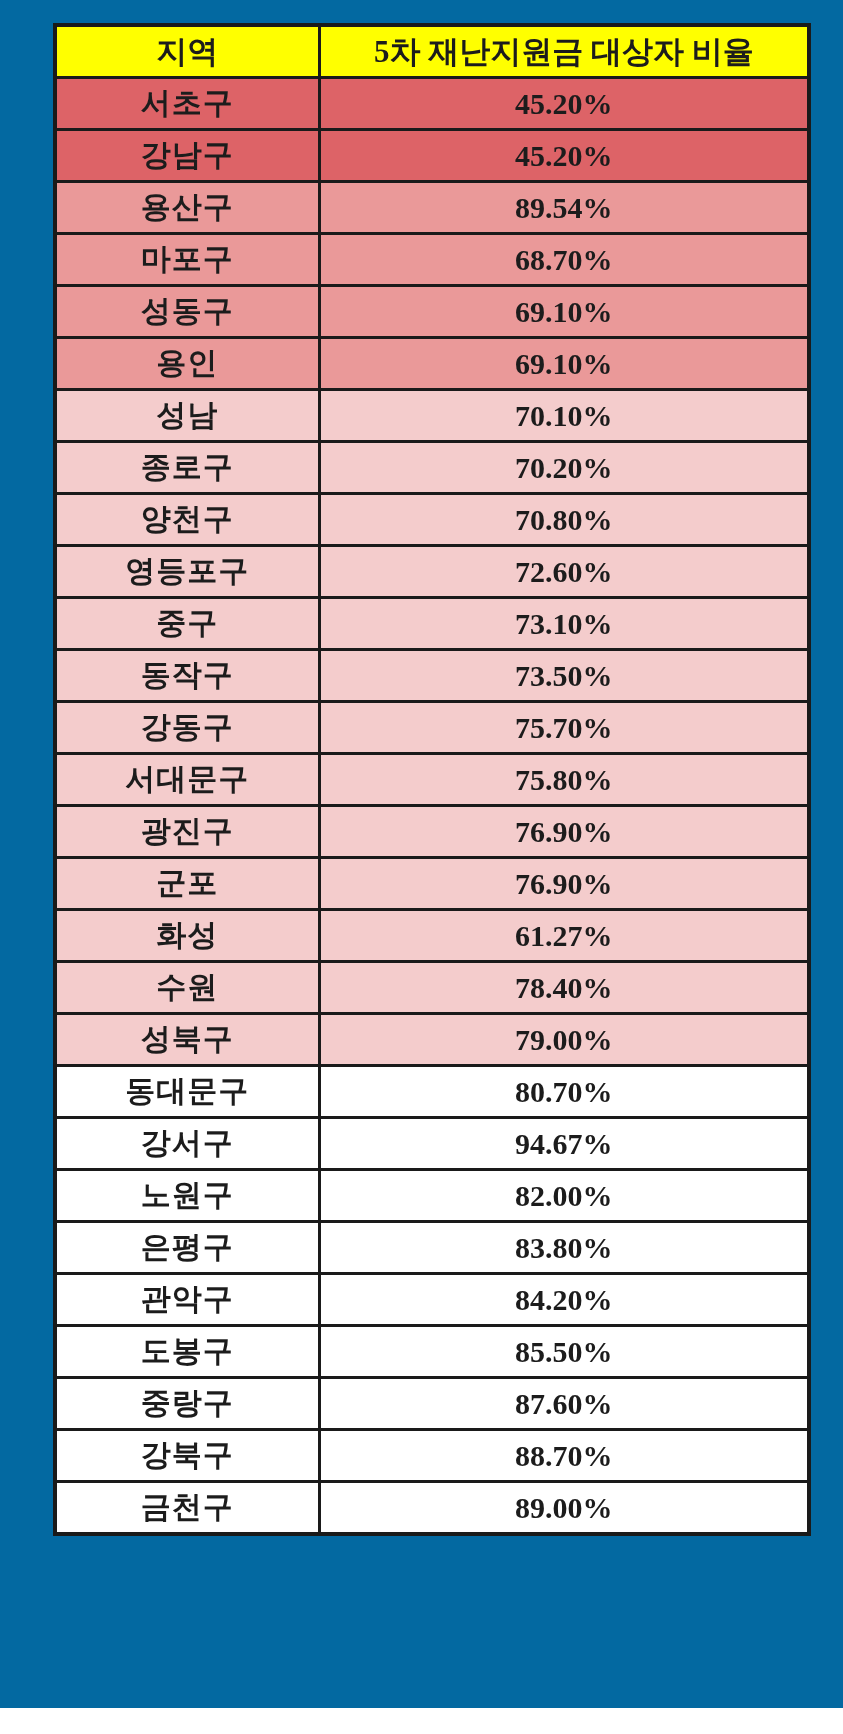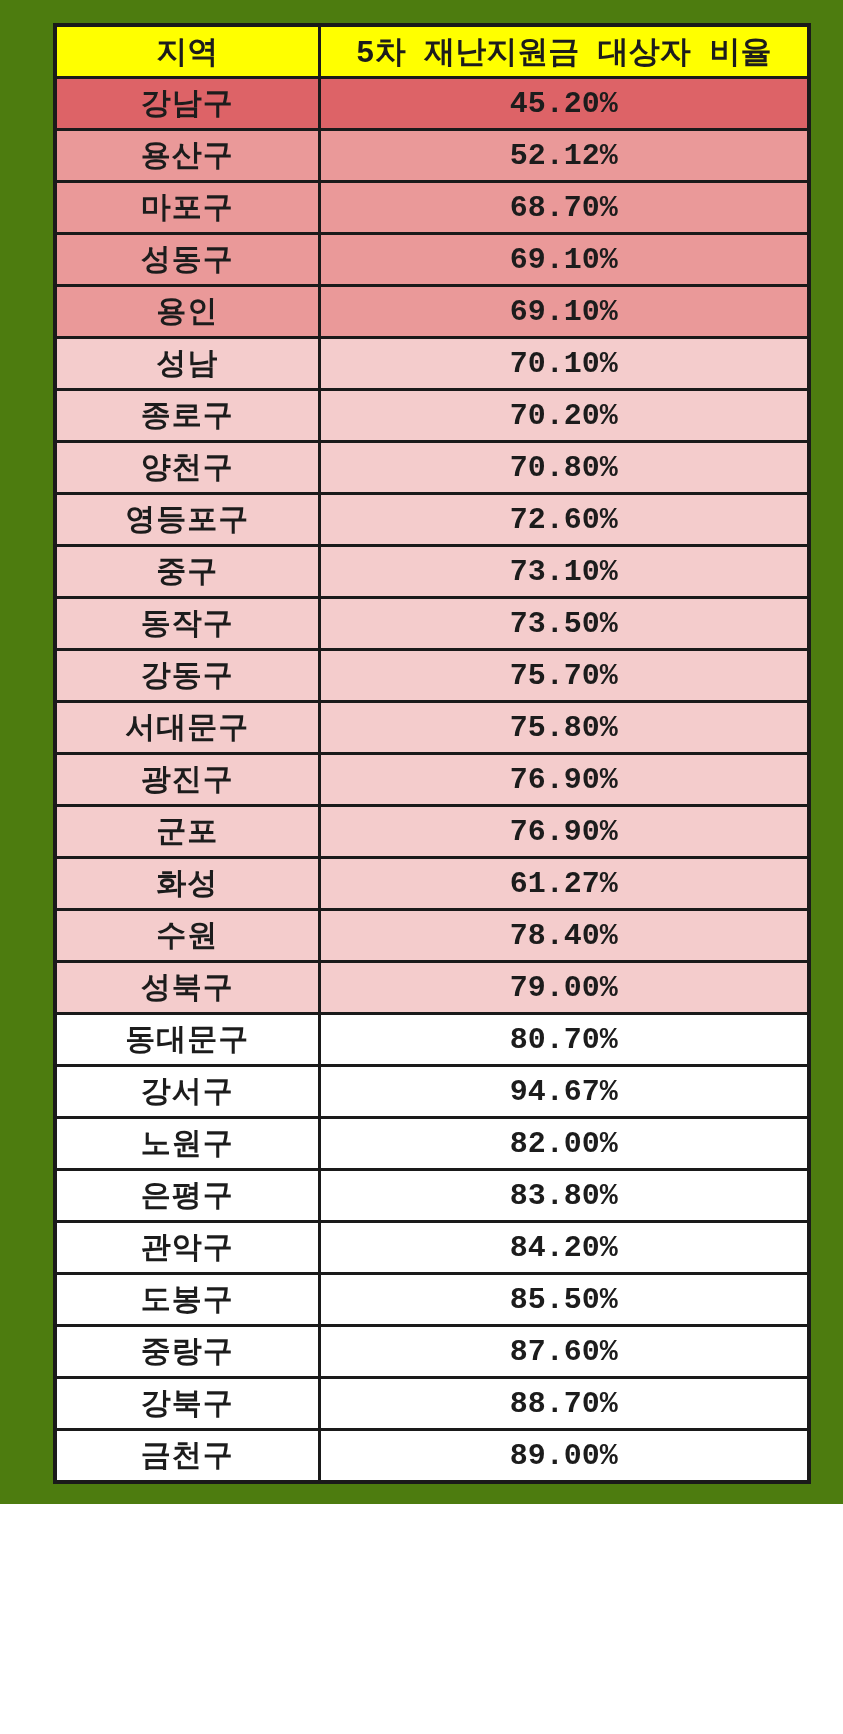--- a/index.html
+++ b/index.html
@@ -3,23 +3,23 @@
 <meta charset="utf-8">
 <style>
   html, body {
     margin: 0;
     padding: 0;
     background: #ffffff;
   }
   #canvas {
     position: relative;
     width: 843px;
-    height: 1504px;
-    background: #4d7c0f;
-    font-family: Liberation Mono, monospace;
+    height: 1708px;
+    background: #0369a1;
+    font-family: Liberation Serif, serif;
     overflow: hidden;
   }
   table.relief {
     position: absolute;
     left: 53px;
     top: 23px;
     border-collapse: collapse;
     table-layout: fixed;
     width: 754px;
     border: 4px solid var(--border, #1a1a1a);
@@ -61,31 +61,35 @@
       <col class="region-col">
       <col class="ratio-col">
     </colgroup>
     <thead>
       <tr>
         <th>지역</th>
         <th>5차 재난지원금 대상자 비율</th>
       </tr>
     </thead>
     <tbody id="table-body">
+  <tr class="tier-red">
+    <td class="region-cell">서초구</td>
+    <td class="ratio-cell">45.20%</td>
+  </tr>
 
   <tr class="tier-red">
     <td class="region-cell">강남구</td>
     <td class="ratio-cell">45.20%</td>
   </tr>
 
 
 
   <tr class="tier-salmon">
     <td class="region-cell">용산구</td>
-    <td class="ratio-cell">52.12%</td>
+    <td class="ratio-cell">89.54%</td>
   </tr>
 
   <tr class="tier-salmon">
     <td class="region-cell">마포구</td>
     <td class="ratio-cell">68.70%</td>
   </tr>
 
   <tr class="tier-salmon">
     <td class="region-cell">성동구</td>
     <td class="ratio-cell">69.10%</td>

